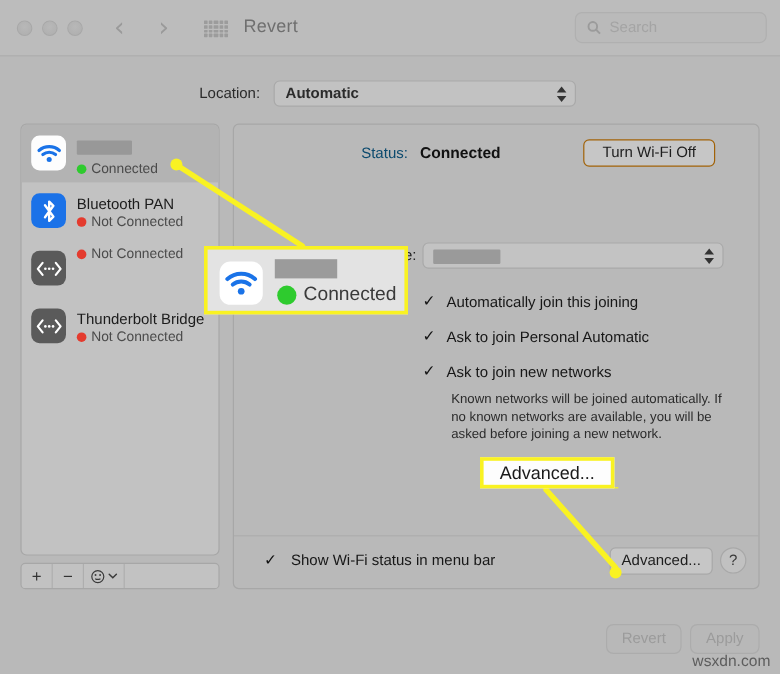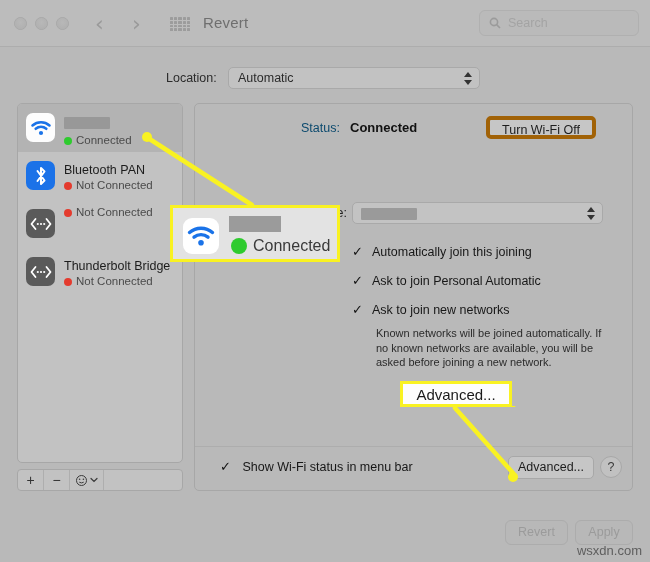--- a/index.html
+++ b/index.html
@@ -45,21 +45,21 @@
   #search-box { position: absolute; left: 479px; top: 10px; width: 160px; height: 26px;
                 border: 1px solid #b0b0b0; border-radius: 6px; background: #bababa; }
   #search-icon { position: absolute; left: 9px; top: 6px; width: 12px; height: 12px; }
   #search-icon circle, #search-icon line { stroke: #9b9b9b; fill: none; stroke-width: 1.6; }
   #search-ph { position: absolute; left: 28px; top: 5px; font-size: 12.5px; color: #a4a4a4; }
 
   
   #location-row { position: absolute; left: 0; top: 66px; width: 599px; height: 28px; }
   #location-label { position: absolute; left: 166px; top: 5px; font-size: 12.5px; color: #2b2b2b; }
   #location-select { position: absolute; left: 228px; top: 1px; width: 252px; height: 22px;
-                     background: #c2c2c2; border: 1px solid #a9a9a9; border-radius: 5px; }
+                     background: #c2c2c2; border: 1px solid #a9a9a9; border-radius: 5px; font-weight: bold; }
   #location-value { position: absolute; left: 9px; top: 3px; font-size: 12.5px; color: #2b2b2b; }
   .stepper { position: absolute; right: 6px; top: 3px; width: 9px; height: 15px; }
   .stepper div { width: 0; height: 0; border-left: 4px solid transparent;
                  border-right: 4px solid transparent; }
   .stepper .up { border-bottom: 5px solid #333; margin-top: 1px; }
   .stepper .dn { border-top: 5px solid #333; margin-top: 3px; }
 
   
   #sidebar { position: absolute; left: 17px; top: 103px; width: 166px; height: 360px;
              background: #c2c2c2; border: 1px solid #a7a7a7; border-radius: 5px; overflow: hidden; }
@@ -92,21 +92,21 @@
   #tb-rest { flex: 1; }
 
   #detail { position: absolute; left: 194px; top: 103px; width: 439px; height: 388px;
             background: #b9b9b9; border: 1px solid #a7a7a7; border-radius: 5px; }
 
   
   #status-label { position: absolute; left: 106px; top: 17px; font-size: 12.5px; color: #0c4a6e; }
   #status-value { position: absolute; left: 155px; top: 16px; font-size: 13px;
                   font-weight: bold; color: #111; }
   #wifi-toggle-btn { position: absolute; left: 291px; top: 12px; width: 110px; height: 23px;
-                     background: #c6c6c6; border: 4px solid #a16207; border-radius: 5px;
+                     background: #c6c6c6; border: 1px solid #a16207; border-radius: 5px;
                      font-size: 12.5px; color: #1d1d1d; text-align: center; line-height: 21px; }
 
   #status-desc { position: absolute; left: 154px; top: 42px; width: 260px;
                  font-size: 12px; color: #1f1f1f; line-height: 17px; }
   .redact { display: inline-block; height: 11px; background: #959595;
             vertical-align: -1px; border-radius: 1px; }
 
   
   #netname-label { position: absolute; left: 52px; top: 102px; font-size: 12.5px;
                    color: #232323; text-align: right; width: 100px; }

